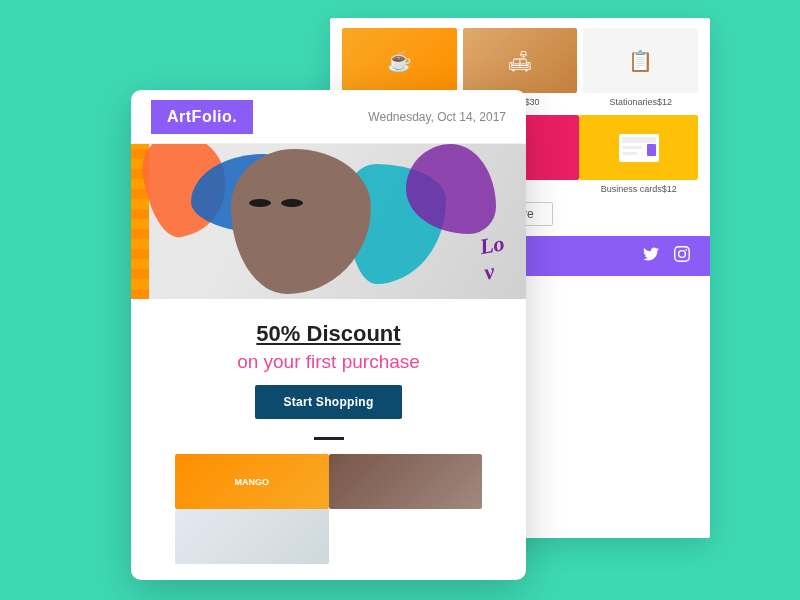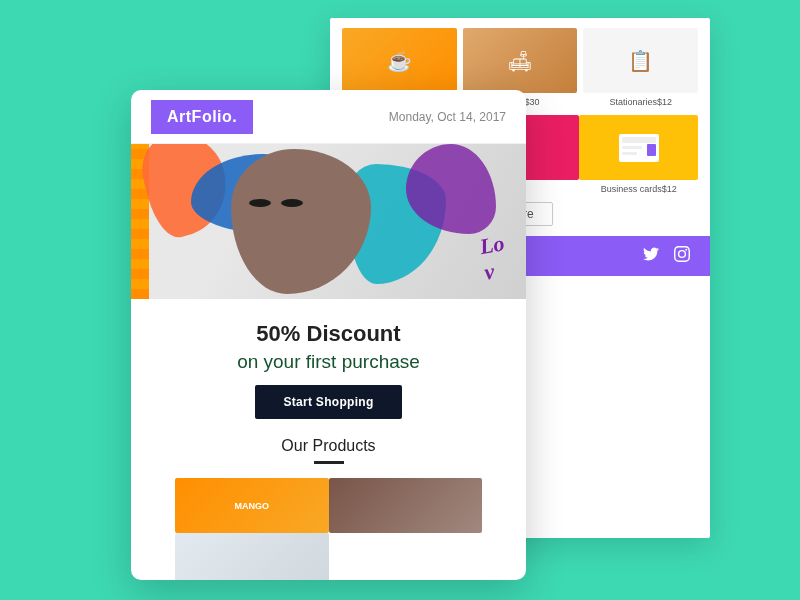--- a/index.html
+++ b/index.html
@@ -302,45 +302,46 @@
     .card-body {
       padding: 22px 40px 18px;
       text-align: center;
     }
 
     .discount-heading {
       font-size: 22px;
       color: #222;
       margin-bottom: 4px;
       font-family: Arial, sans-serif;
+      text-decoration: underline;
     }
 
     .discount-heading strong {
       font-weight: 900;
     }
 
     .discount-subheading {
       font-size: 19px;
       font-family: Arial, sans-serif;
-      color: #14532d;
+      color: #ec4899;
       font-weight: 300;
       margin-bottom: 12px;
     }
 
     .discount-desc {
       font-size: 10.5px;
       color: #888;
       line-height: 1.6;
       font-family: Arial, sans-serif;
       margin-bottom: 18px;
     }
 
     .start-shopping-btn {
       display: inline-block;
-      background: #0f172a;
+      background: #0c4a6e;
       color: #fff;
       border: none;
       padding: 10px 28px;
       font-size: 12px;
       font-family: Arial, sans-serif;
       font-weight: bold;
       cursor: pointer;
       border-radius: 2px;
       letter-spacing: 0.3px;
       margin-bottom: 18px;
@@ -462,21 +463,21 @@
         <svg width="16" height="16" viewBox="0 0 24 24" fill="white">
           <path d="M12 2.163c3.204 0 3.584.012 4.85.07 3.252.148 4.771 1.691 4.919 4.919.058 1.265.069 1.645.069 4.849 0 3.205-.012 3.584-.069 4.849-.149 3.225-1.664 4.771-4.919 4.919-1.266.058-1.644.07-4.85.07-3.204 0-3.584-.012-4.849-.07-3.26-.149-4.771-1.699-4.919-4.92-.058-1.265-.07-1.644-.07-4.849 0-3.204.013-3.583.07-4.849.149-3.227 1.664-4.771 4.919-4.919 1.266-.057 1.645-.069 4.849-.069zM12 0C8.741 0 8.333.014 7.053.072 2.695.272.273 2.69.073 7.052.014 8.333 0 8.741 0 12c0 3.259.014 3.668.072 4.948.2 4.358 2.618 6.78 6.98 6.98C8.333 23.986 8.741 24 12 24c3.259 0 3.668-.014 4.948-.072 4.354-.2 6.782-2.618 6.979-6.98.059-1.28.073-1.689.073-4.948 0-3.259-.014-3.667-.072-4.947-.196-4.354-2.617-6.78-6.979-6.98C15.668.014 15.259 0 12 0zm0 5.838a6.162 6.162 0 1 0 0 12.324 6.162 6.162 0 0 0 0-12.324zM12 16a4 4 0 1 1 0-8 4 4 0 0 1 0 8zm6.406-11.845a1.44 1.44 0 1 0 0 2.881 1.44 1.44 0 0 0 0-2.881z"></path>
         </svg>
       </span>
     </div>
   </div>
 
   <div class="card-front">
     <div class="card-header">
       <div class="logo">ArtFolio.</div>
-      <div class="header-date">Monday, Oct 14, 2017</div>
+      <div class="header-date">Wednesday, Oct 14, 2017</div>
     </div>
 
     <div class="hero-image">
       <div class="graffiti-art">
         <div class="graffiti-bg"></div>
         <div class="graffiti-stripe-orange"></div>
         <div class="graffiti-splash-orange"></div>
         <div class="graffiti-splash-blue"></div>
         <div class="graffiti-splash-teal"></div>
         <div class="graffiti-splash-purple"></div>
@@ -486,21 +487,20 @@
         <div class="graffiti-love-text">Lo<br>v</div>
       </div>
     </div>
 
     <div class="card-body">
       <div class="discount-heading">
         <strong>50% Discount</strong>
       </div>
       <div class="discount-subheading">on your first purchase</div>
       <button class="start-shopping-btn">Start Shopping</button>
-      <div class="our-products-title">Our Products</div>
       <div class="title-underline"></div>
       <div class="mini-products">
         <div class="mini-thumb mini-orange">MANGO</div>
         <div class="mini-thumb mini-brown"></div>
         <div class="mini-thumb mini-light"></div>
       </div>
     </div>
   </div>
 
 </div>

